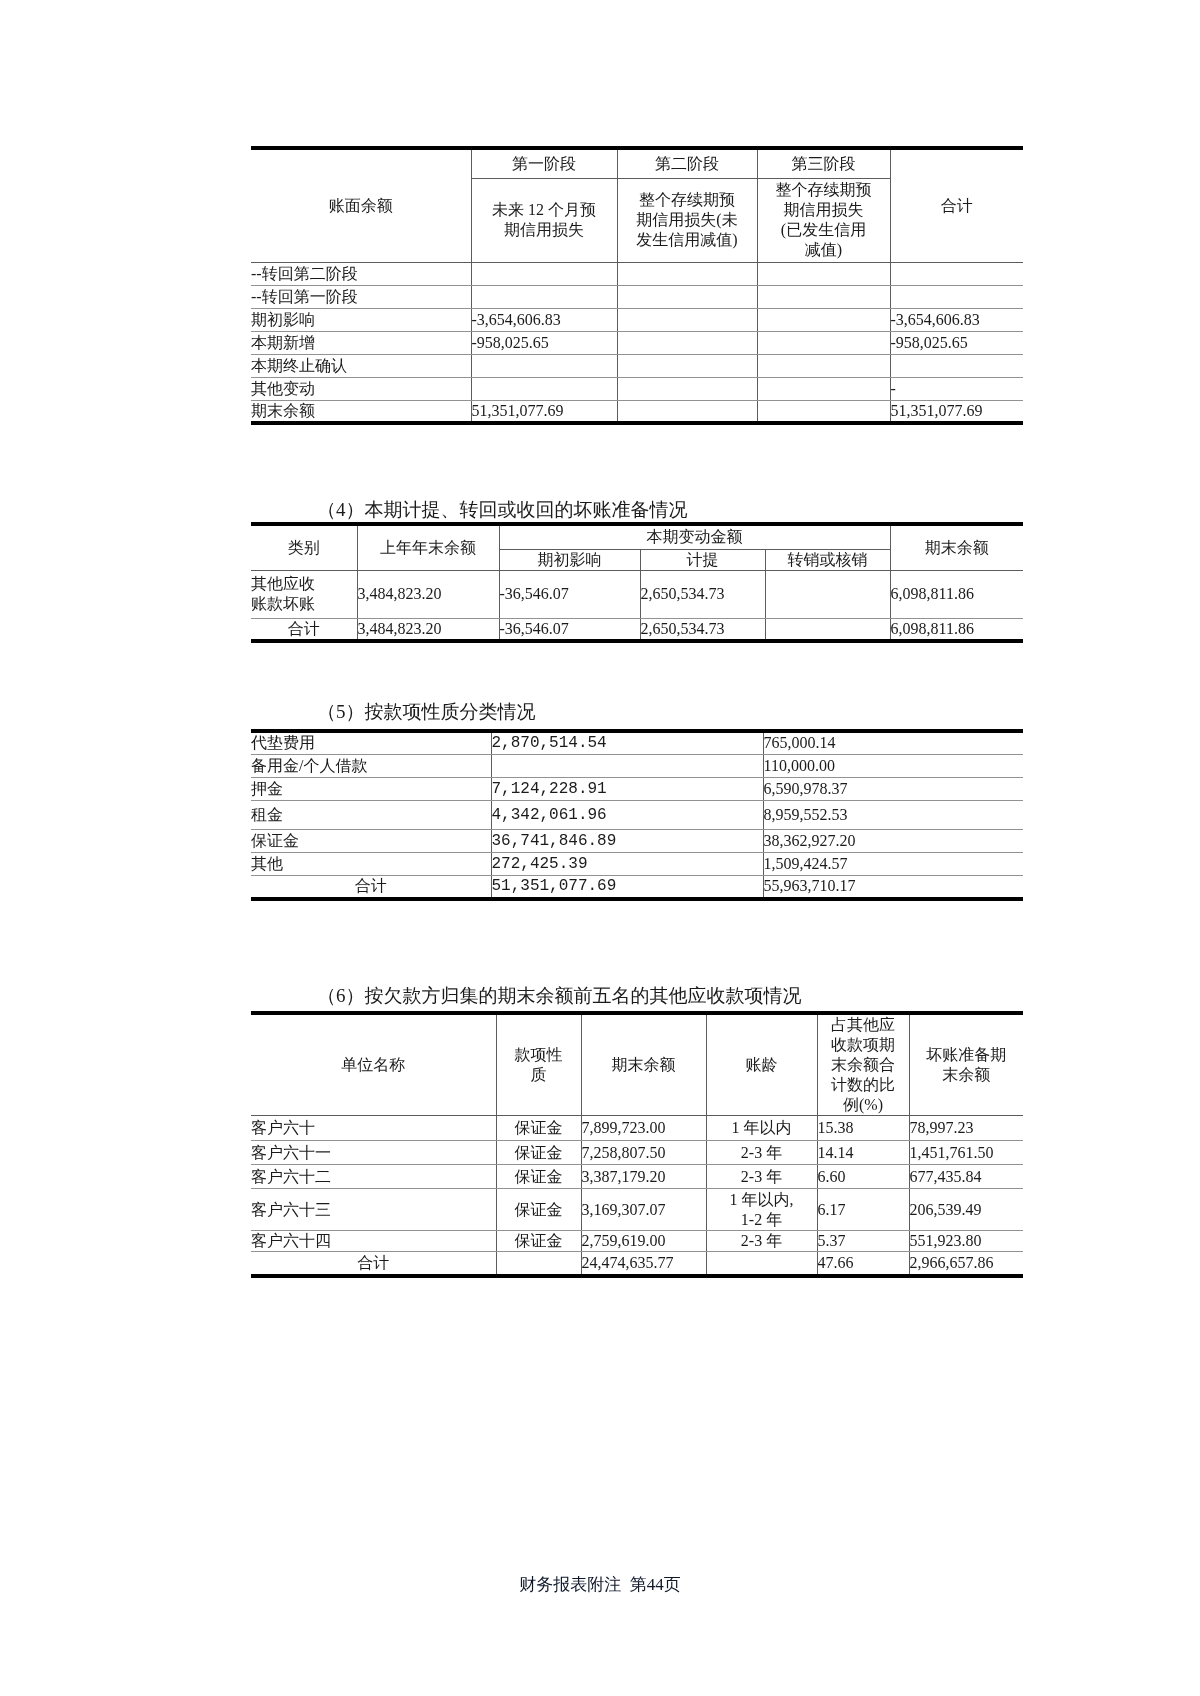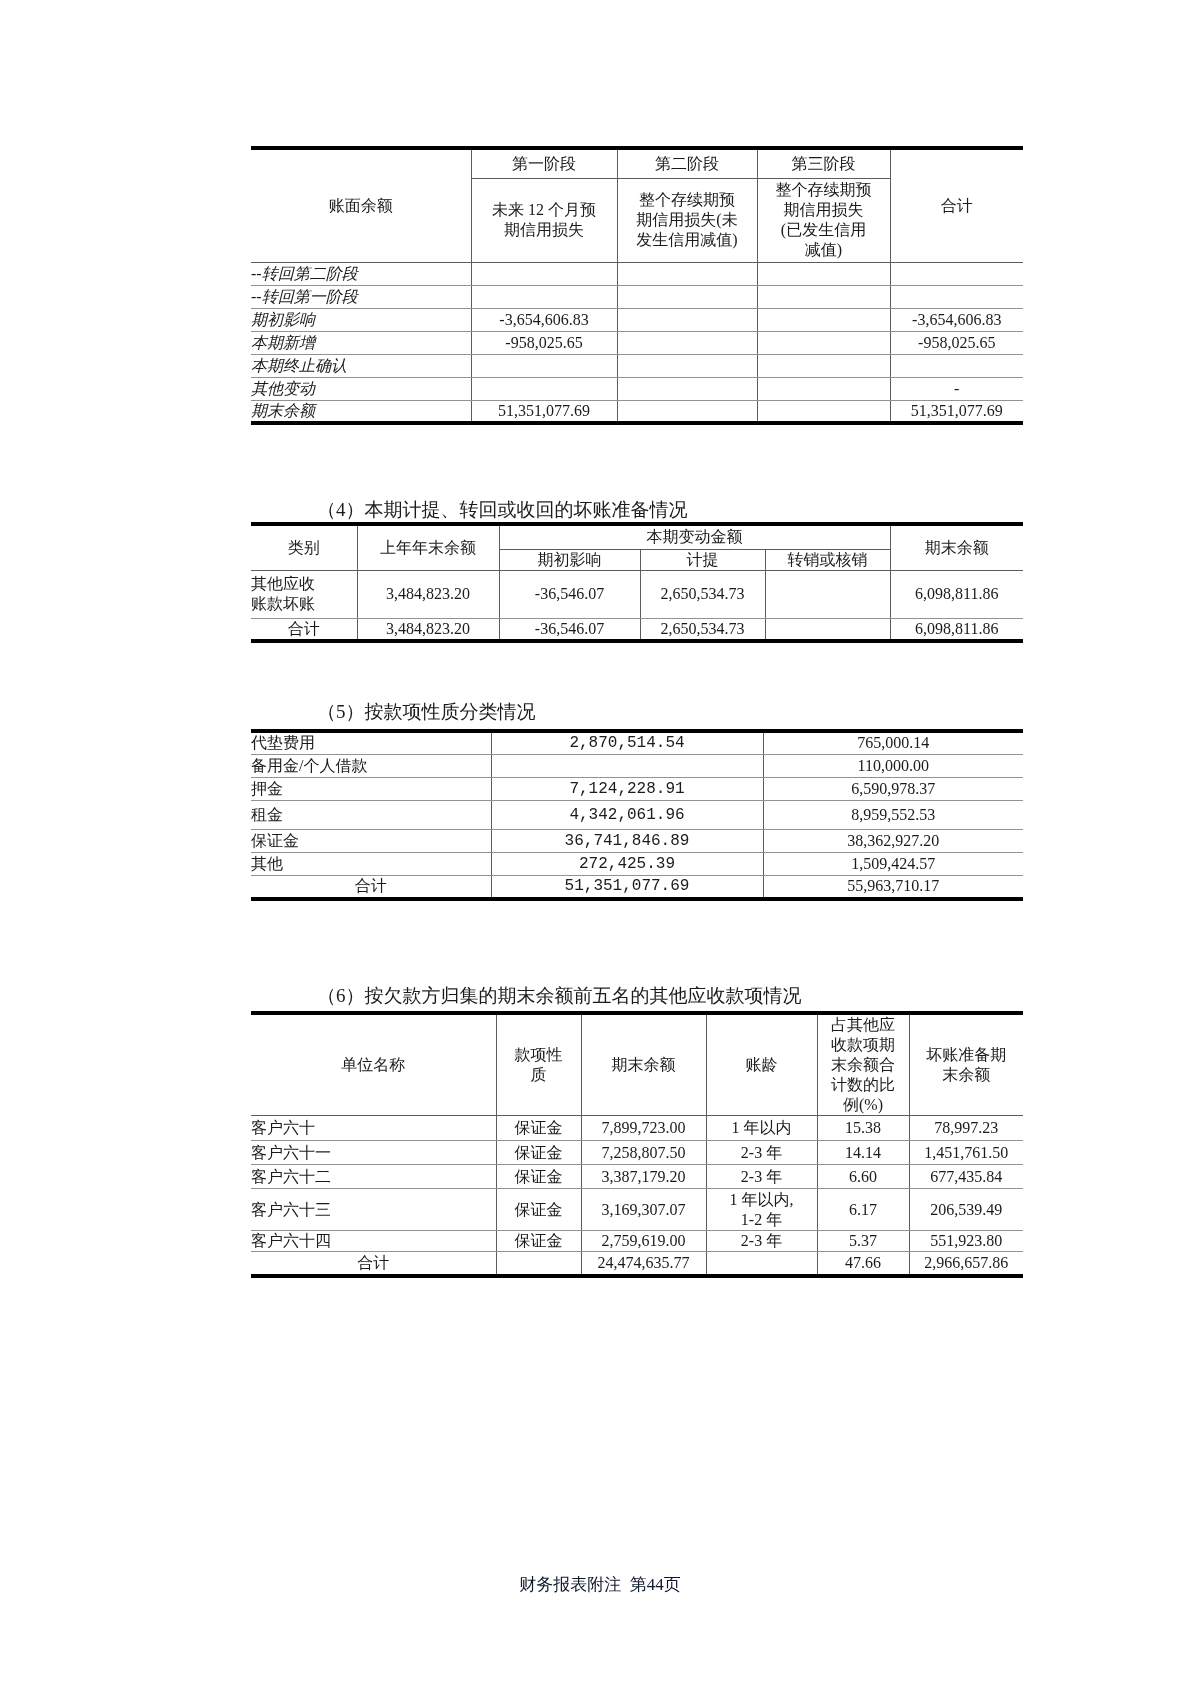--- a/index.html
+++ b/index.html
@@ -15,24 +15,24 @@
     border-top:4px solid #000; border-bottom:4px solid #000;
   }
   table.fin td {
     font-size:16px; line-height:20px; padding:0; vertical-align:middle;
     overflow:hidden; word-break:break-all;
   }
   .vr    { border-right:1px solid #5c5c5c; }   
   .hline { border-bottom:1px solid #5c5c5c; }  
   .rline { border-bottom:1px solid #929292; }  
   .ctr { text-align:center; }
-  .lab8  { text-align:left; padding-left:8px;font-style:italic; }
+  .lab8  { text-align:left; padding-left:8px; }
   .lab12 { text-align:left; padding-left:12px; }
   .lab14 { text-align:left; padding-left:14px; }
-  .num { text-align:center; }
+  .num { text-align:left; }
   .pr6  { padding-right:6px; }
   .pr8  { padding-right:8px; }
   .pr12 { padding-right:12px; }
   .pr14 { padding-right:14px; }
   .pr18 { padding-right:18px;font-family:Liberation Mono, monospace; }
   .pre { white-space:pre-line; }
   .lh19 { line-height:19px; }
   .sec-title { font-size:19px; line-height:22px; white-space:nowrap; }
   .footer {
     position:absolute; left:0; top:1573px; width:1200px;

